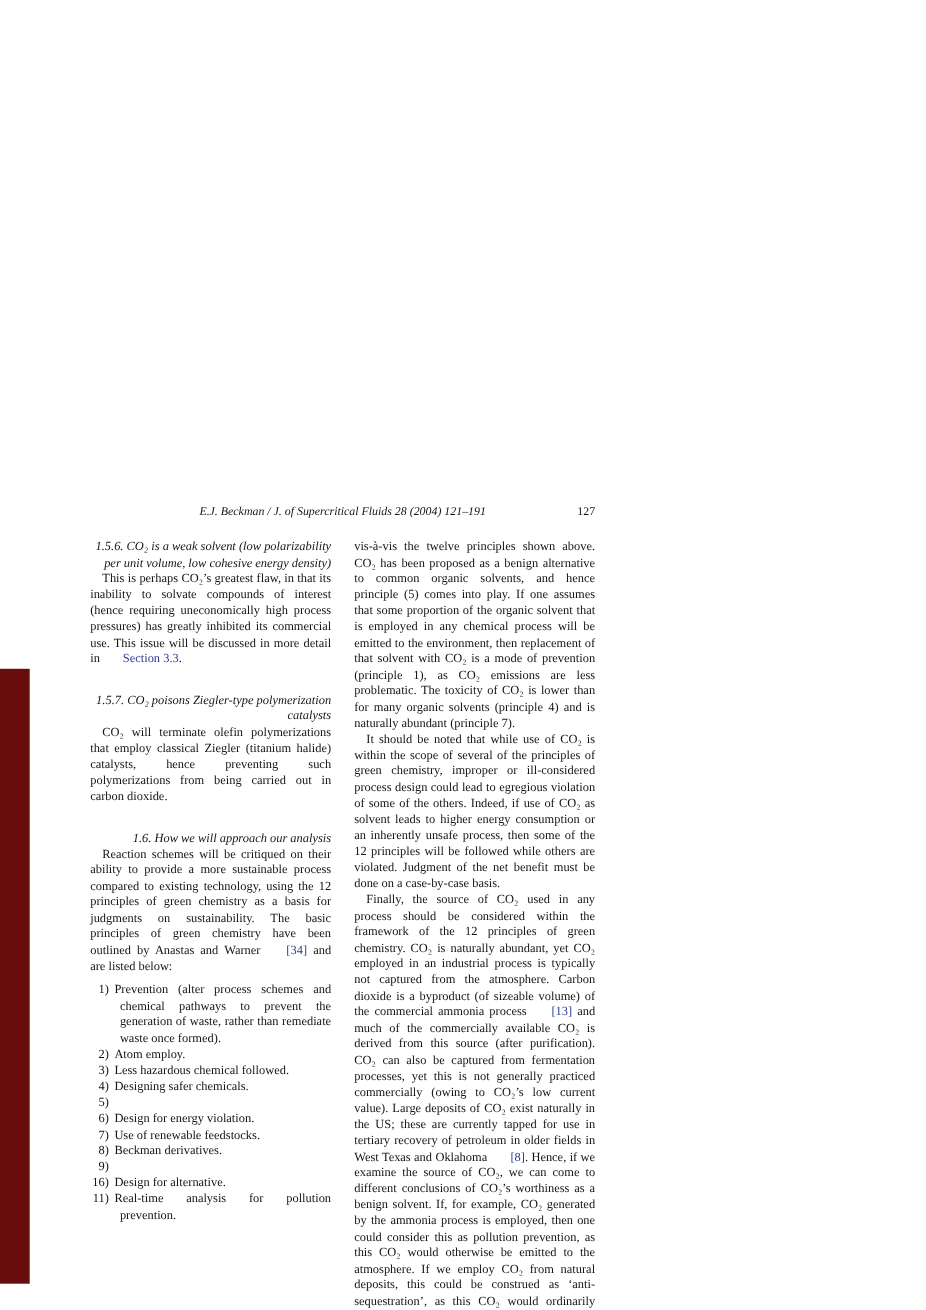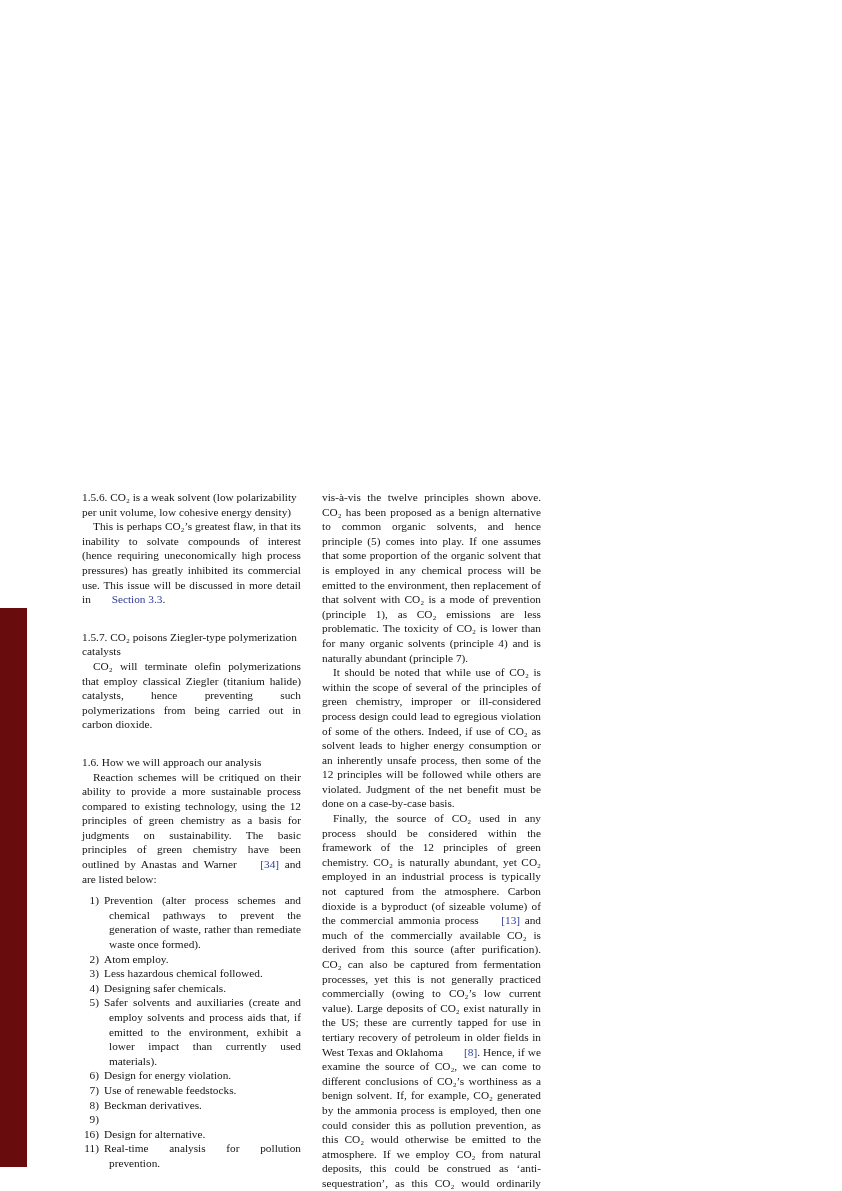--- a/index.html
+++ b/index.html
@@ -60,22 +60,23 @@
     display: flex;
     gap: 21px;
   }
   .col {
     width: 219px;
     font-size: 11.3px;
     line-height: 14.6px;
     text-align: justify;
   }
   .sec-heading {
+    font-style: italic;
     margin: 23px 0 0 0;
-    text-align: left;
+    text-align: right;
   }
   .col > :first-child { margin-top: 0; }
   .para { margin: 0; }
   .para.indent { text-indent: 11px; }
   .num-list { margin: 7px 0; }
   .list-item { display: flex; }
   .item-num { flex: none; width: 17px; text-align: right; }
   .item-text {
     flex: 1;
     margin-left: 5px;
@@ -87,20 +88,24 @@
 </style>
 </head>
 <body style="--banner-bg: #680c0e; --banner-fg: #ffffff; --link-color: #2e3b98; --text-color: #141414;">
 
 <div class="page">
 
   <div class="banner">
     <span class="banner-label">US EPA ARCHIVE DOCUMENT</span>
   </div>
 
+  <div class="page-header">
+    <span class="running-title">E.J. Beckman / J. of Supercritical Fluids 28 (2004) 121–191</span>
+    <span class="page-number">127</span>
+  </div>
 
   <div class="content">
     <div class="col">
         <div class="sec-heading"><span>1.5.6. CO₂ is a weak solvent (low polarizability per unit volume, low cohesive energy density)</span></div>
         <div class="para indent"><span>This is perhaps CO₂’s greatest flaw, in that its inability to solvate compounds of interest (hence requiring uneconomically high process pressures) has greatly inhibited its commercial use. This issue will be discussed in more detail in </span><span class="ref-link">Section 3.3</span><span>.</span></div>
         <div class="sec-heading"><span>1.5.7. CO₂ poisons Ziegler-type polymerization catalysts</span></div>
         <div class="para indent"><span>CO₂ will terminate olefin polymerizations that employ classical Ziegler (titanium halide) catalysts, hence preventing such polymerizations from being carried out in carbon dioxide.</span></div>
         <div class="sec-heading"><span>1.6. How we will approach our analysis</span></div>
         <div class="para indent"><span>Reaction schemes will be critiqued on their ability to provide a more sustainable process compared to existing technology, using the 12 principles of green chemistry as a basis for judgments on sustainability. The basic principles of green chemistry have been outlined by Anastas and Warner </span><span class="ref-link">[34]</span><span> and are listed below:</span></div>
         <div class="num-list">
@@ -115,21 +120,20 @@
           <div class="list-item">
             <span class="item-num">3)</span>
             <div class="item-text"><span>Less hazardous chemical followed.</span></div>
           </div>
           <div class="list-item">
             <span class="item-num">4)</span>
             <div class="item-text"><span>Designing safer chemicals.</span></div>
           </div>
           <div class="list-item">
             <span class="item-num">5)</span>
-            <div class="item-text"><span>Safer solvents and auxiliaries (create and employ solvents and process aids that, if emitted to the environment, exhibit a lower impact than currently used materials).</span></div>
           </div>
           <div class="list-item">
             <span class="item-num">6)</span>
             <div class="item-text"><span>Design for energy violation.</span></div>
           </div>
           <div class="list-item">
             <span class="item-num">7)</span>
             <div class="item-text"><span>Use of renewable feedstocks.</span></div>
           </div>
           <div class="list-item">

